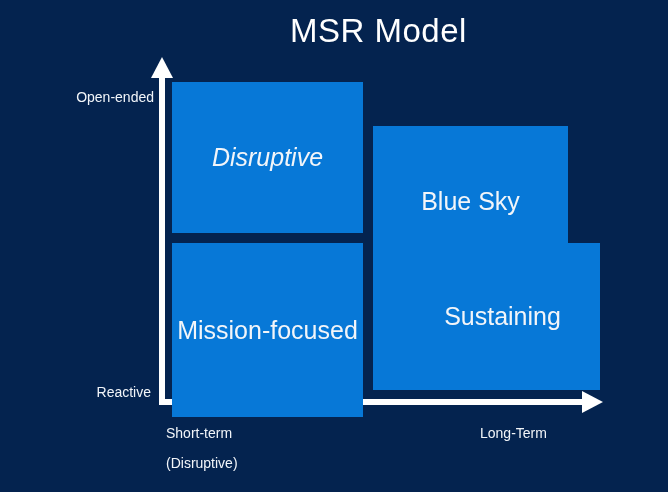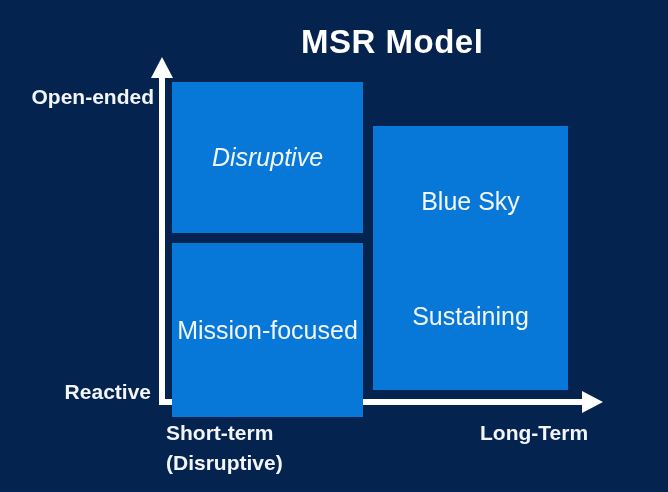--- a/index.html
+++ b/index.html
@@ -12,23 +12,23 @@
     width: 668px;
     height: 492px;
     background: var(--background, #04234F);
     font-family: "Liberation Sans", "DejaVu Sans", sans-serif;
     overflow: hidden;
   }
   .title {
     position: absolute;
     left: 284px;
     top: 6px;
-    margin: 17px;
+    margin: 6px;
     font-size: 33px;
-    font-weight: 700;
+    font-weight: 400;
     letter-spacing: 0.5px;
     color: var(--title-color, #FFFFFF);
     white-space: nowrap;
   }
   
   .y-axis-line {
     position: absolute;
     left: 159px;
     top: 72px;
     width: 6px;
@@ -71,27 +71,27 @@
     align-items: center;
     justify-content: center;
     color: var(--text-color, #F2F5F9);
     font-size: 25px;
     font-weight: 400;
     white-space: nowrap;
   }
   .q-tl { left: 172px; top: 82px;  width: 191px; height: 151px; font-style: italic; }
   .q-tr { left: 373px; top: 82px;  width: 195px; height: 151px; margin-top: 44px; }
   .q-bl { left: 172px; top: 243px; width: 191px; height: 174px; }
-  .q-br { left: 373px; top: 243px; width: 195px; height: 147px; }
+  .q-br { left: 373px; top: 243px; width: 195px; height: 147px; padding-left: 32px; }
   
   .axis-label {
     position: absolute;
     color: var(--text-color, #F2F5F9);
-    font-size: 21px;
-    font-weight: 700;
+    font-size: 14px;
+    font-weight: 400;
     line-height: 30px;
     white-space: nowrap;
   }
   .y-top    { right: 514px; top: 82px;  text-align: right; }
   .y-bottom { right: 517px; top: 377px; text-align: right; }
   .x-left   { left: 166px;  top: 418px; text-align: left; }
   .x-right  { left: 480px;  top: 418px; text-align: left; }
 </style>
 </head>
 <body>

